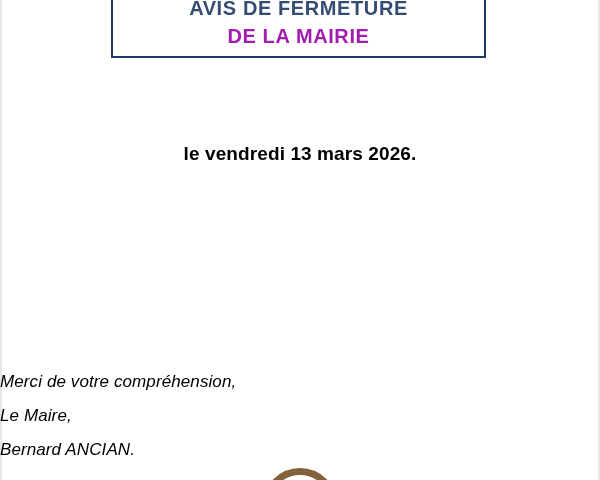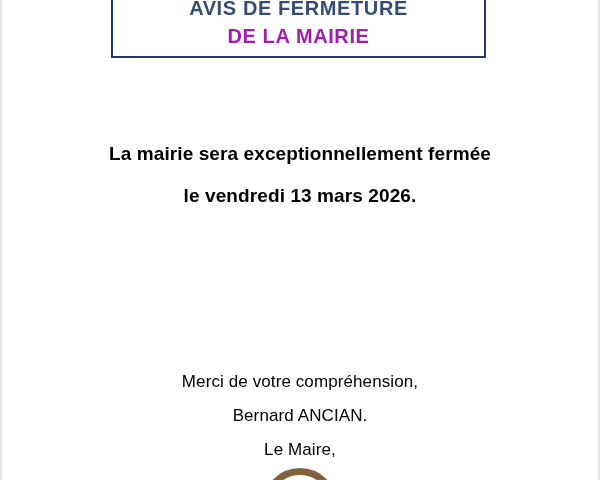--- a/index.html
+++ b/index.html
@@ -76,22 +76,23 @@
     line-height: 42px;
     letter-spacing: 0.1px;
   }
 
   
   .closing {
     position: absolute;
     left: 0;
     right: 0;
     top: 365px;
-    text-align: center;
+    text-align: left;
     color: #000000;
+    font-style: italic;
   }
   .closing div {
     font-size: 17px;
     line-height: 34px;
     letter-spacing: 0.1px;
   }
 
   
   .stamp {
     position: absolute;
@@ -123,27 +124,26 @@
   <div class="edge-right"></div>
 
   <div class="title-box">
     <div class="title-inner">
       <div class="title-line clipped">AVIS DE FERMETURE</div>
       <div class="title-line">DE LA MAIRIE</div>
     </div>
   </div>
 
   <div class="announce">
-    <div>La mairie sera exceptionnellement fermée</div>
     <div>le vendredi 13 mars 2026.</div>
   </div>
 
   <div class="closing">
     <div>Merci de votre compréhension,</div>
+    <div>Le Maire,</div>
     <div>Bernard ANCIAN.</div>
-    <div>Le Maire,</div>
   </div>
 
   <div class="stamp">
     <div class="stamp-ring"></div>
   </div>
 
 </div>
 
 </body></html>

